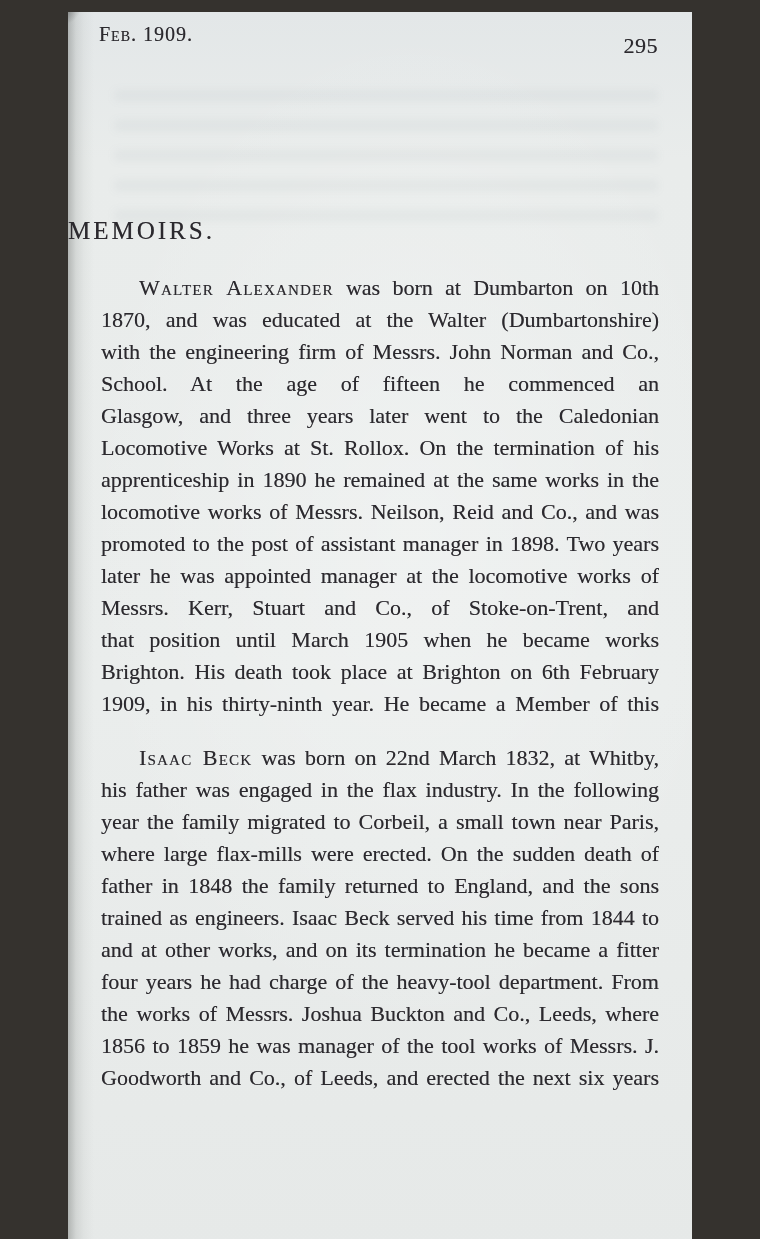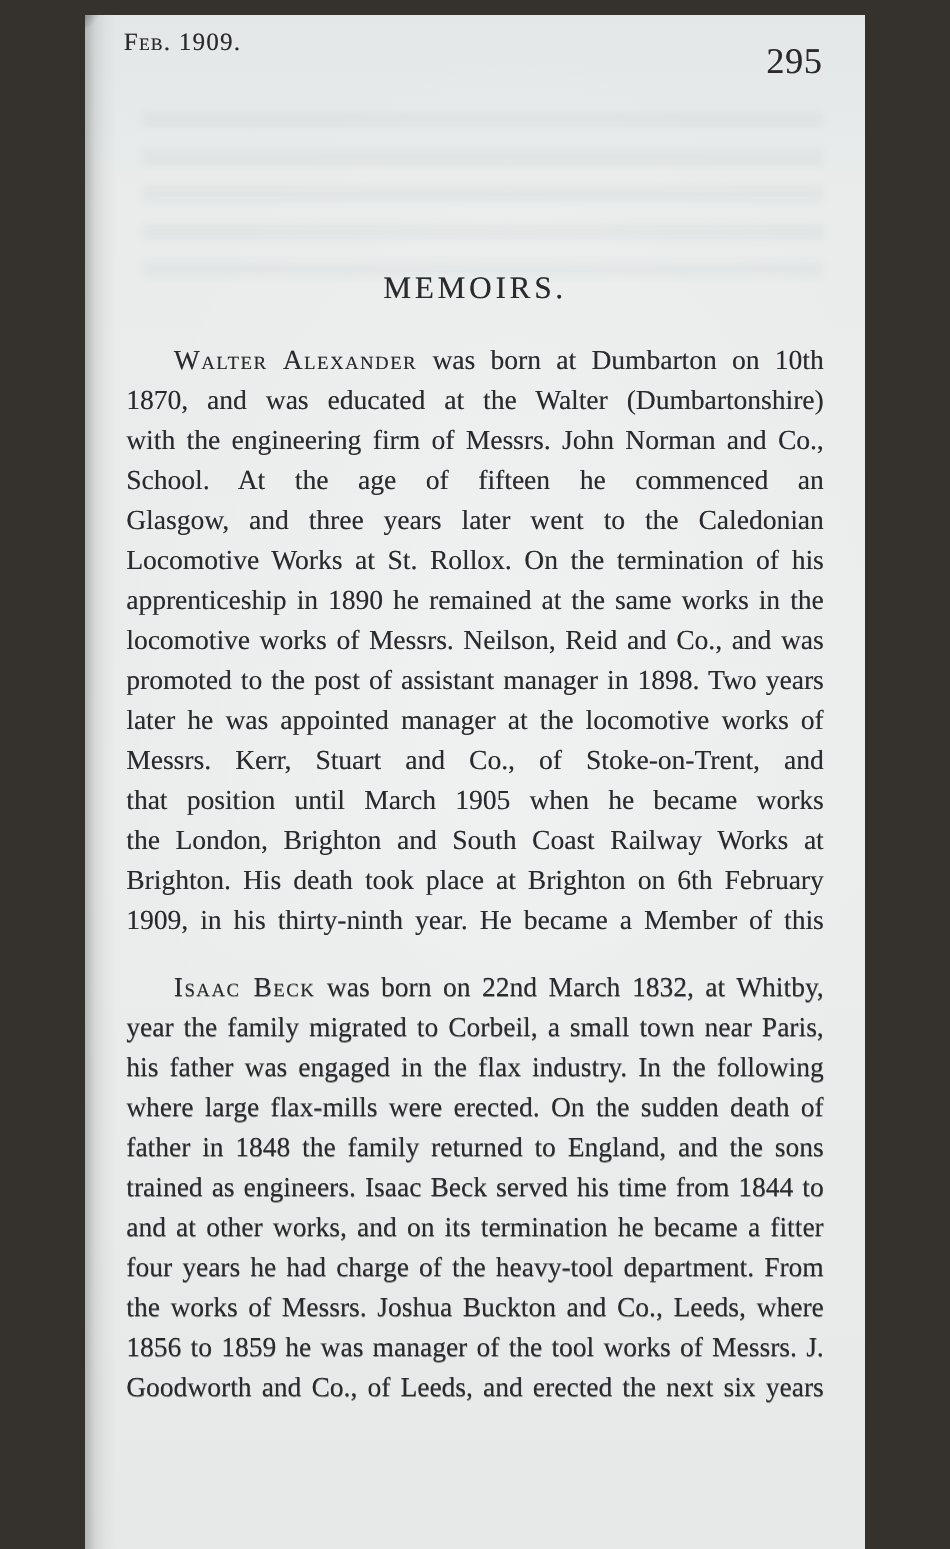--- a/index.html
+++ b/index.html
@@ -39,27 +39,27 @@
     pointer-events: none;
   }
 
   .running-head-left {
     position: absolute; left: 31px; top: 11px;
     font-size: 20px; font-variant: small-caps; letter-spacing: 1px;
     text-shadow: 0.2px 0.2px 0.4px rgba(43,41,46,0.55);
   }
   .folio {
     position: absolute; right: 34px; top: 21px;
-    font-size: 29px; letter-spacing: 0.5px;
+    font-size: 22px; letter-spacing: 0.5px;
     text-shadow: 0.2px 0.2px 0.4px rgba(43,41,46,0.55);
   }
 
   .page-title {
     position: absolute; left: 0; right: 0; top: 205px;
-    margin: 0; text-align: center;
+    margin: 0; 
     font-size: 25px; font-weight: normal; letter-spacing: 3px;
     text-shadow: 0.2px 0.2px 0.4px rgba(43,41,46,0.55);
   }
 
   .memoirs {
     position: absolute; left: 33px; right: 33px; top: 260px;
     font-size: 22px; line-height: 32px;
     text-shadow: 0.2px 0.2px 0.4px rgba(43,41,46,0.5);
   }
   .memoir-gap { margin-top: 22px; }
@@ -99,28 +99,27 @@
         <div class="line">with the engineering firm of Messrs. John Norman and Co., of</div>
         <div class="line">School. At the age of fifteen he commenced an apprenticeship</div>
         <div class="line">Glasgow, and three years later went to the Caledonian Railway</div>
         <div class="line">Locomotive Works at St. Rollox. On the termination of his</div>
         <div class="line">apprenticeship in 1890 he remained at the same works in the</div>
         <div class="line">locomotive works of Messrs. Neilson, Reid and Co., and was</div>
         <div class="line">promoted to the post of assistant manager in 1898. Two years</div>
         <div class="line">later he was appointed manager at the locomotive works of</div>
         <div class="line">Messrs. Kerr, Stuart and Co., of Stoke-on-Trent, and remained in</div>
         <div class="line">that position until March 1905 when he became works manager of</div>
-        <div class="line">the London, Brighton and South Coast Railway Works at</div>
         <div class="line">Brighton. His death took place at Brighton on 6th February</div>
         <div class="line">1909, in his thirty-ninth year. He became a Member of this</div>
       </div>
       <div class="memoir memoir-gap">
         <div class="line first-line"><span class="subject">Isaac Beck</span> was born on 22nd March 1832, at Whitby, where</div>
+        <div class="line">his father was engaged in the flax industry. In the following</div>
         <div class="line">year the family migrated to Corbeil, a small town near Paris,</div>
-        <div class="line">his father was engaged in the flax industry. In the following</div>
         <div class="line">where large flax-mills were erected. On the sudden death of his</div>
         <div class="line">father in 1848 the family returned to England, and the sons were</div>
         <div class="line">trained as engineers. Isaac Beck served his time from 1844 to</div>
         <div class="line">and at other works, and on its termination he became a fitter in</div>
         <div class="line">four years he had charge of the heavy-tool department. From</div>
         <div class="line">the works of Messrs. Joshua Buckton and Co., Leeds, where for</div>
         <div class="line">1856 to 1859 he was manager of the tool works of Messrs. J.</div>
         <div class="line">Goodworth and Co., of Leeds, and erected the next six years he</div>
       </div>
     </div>

